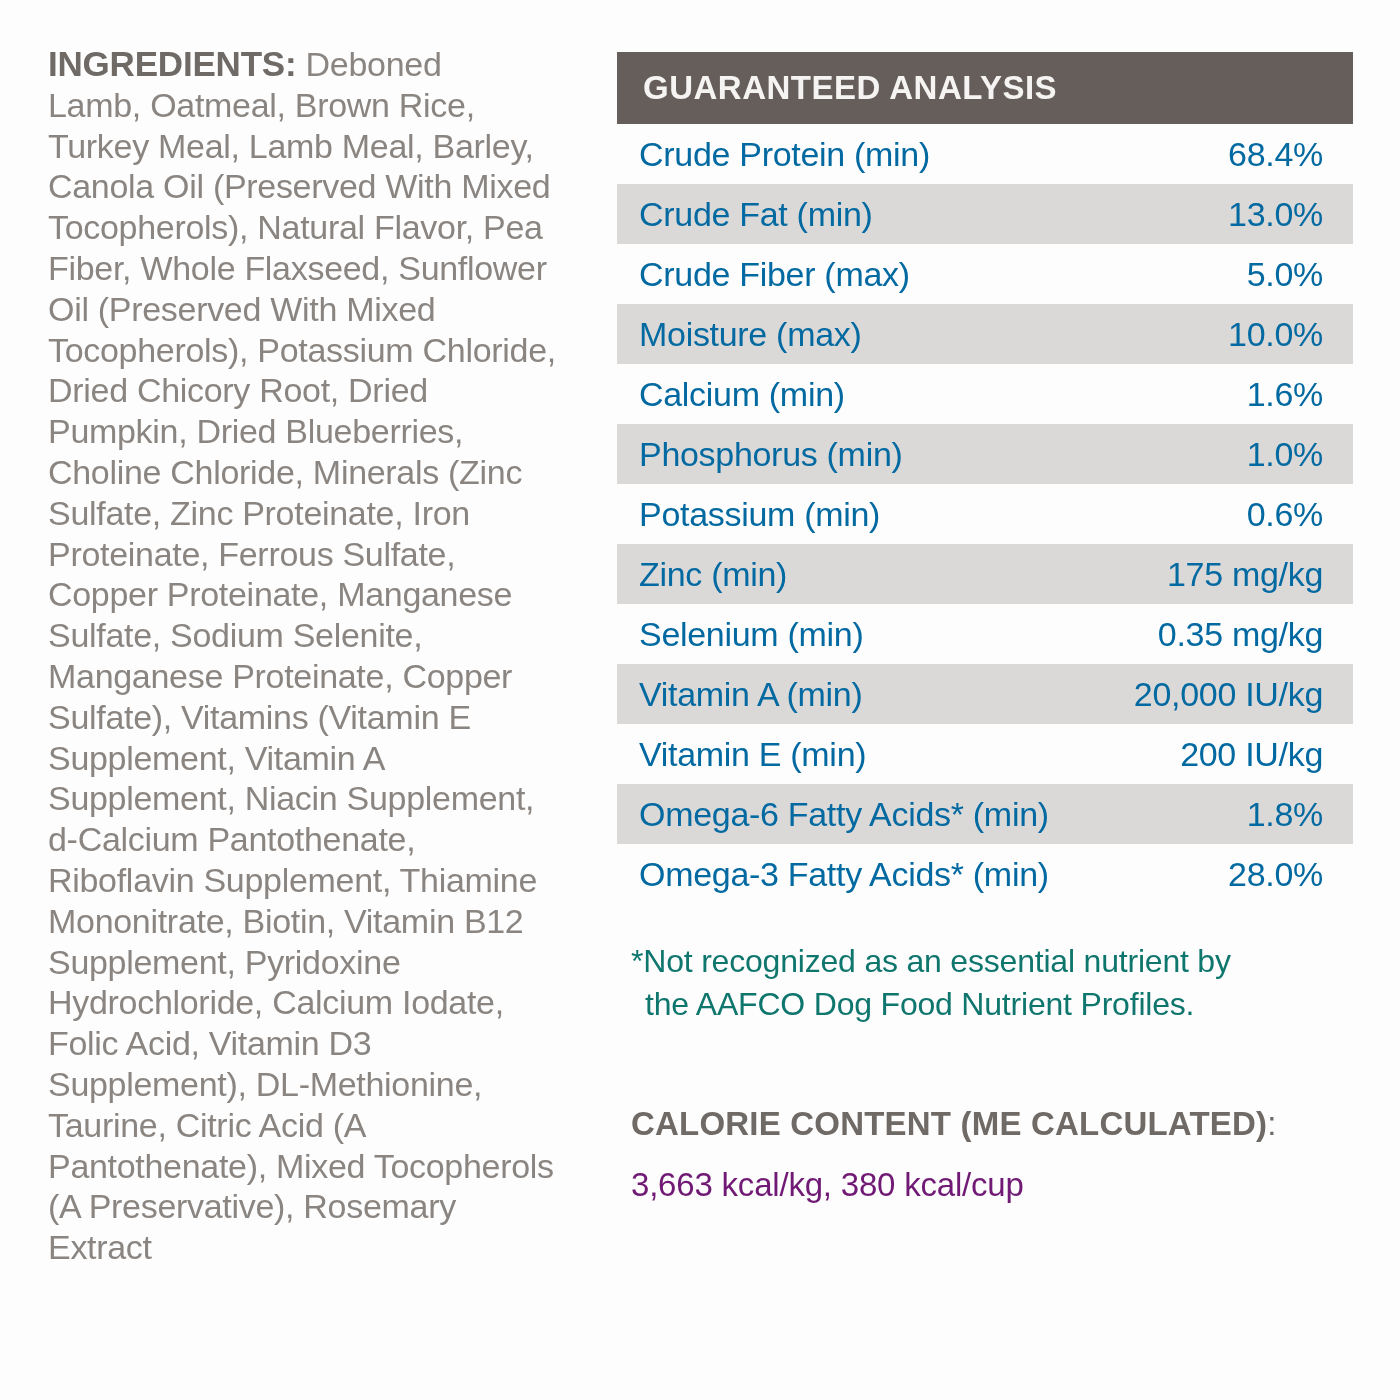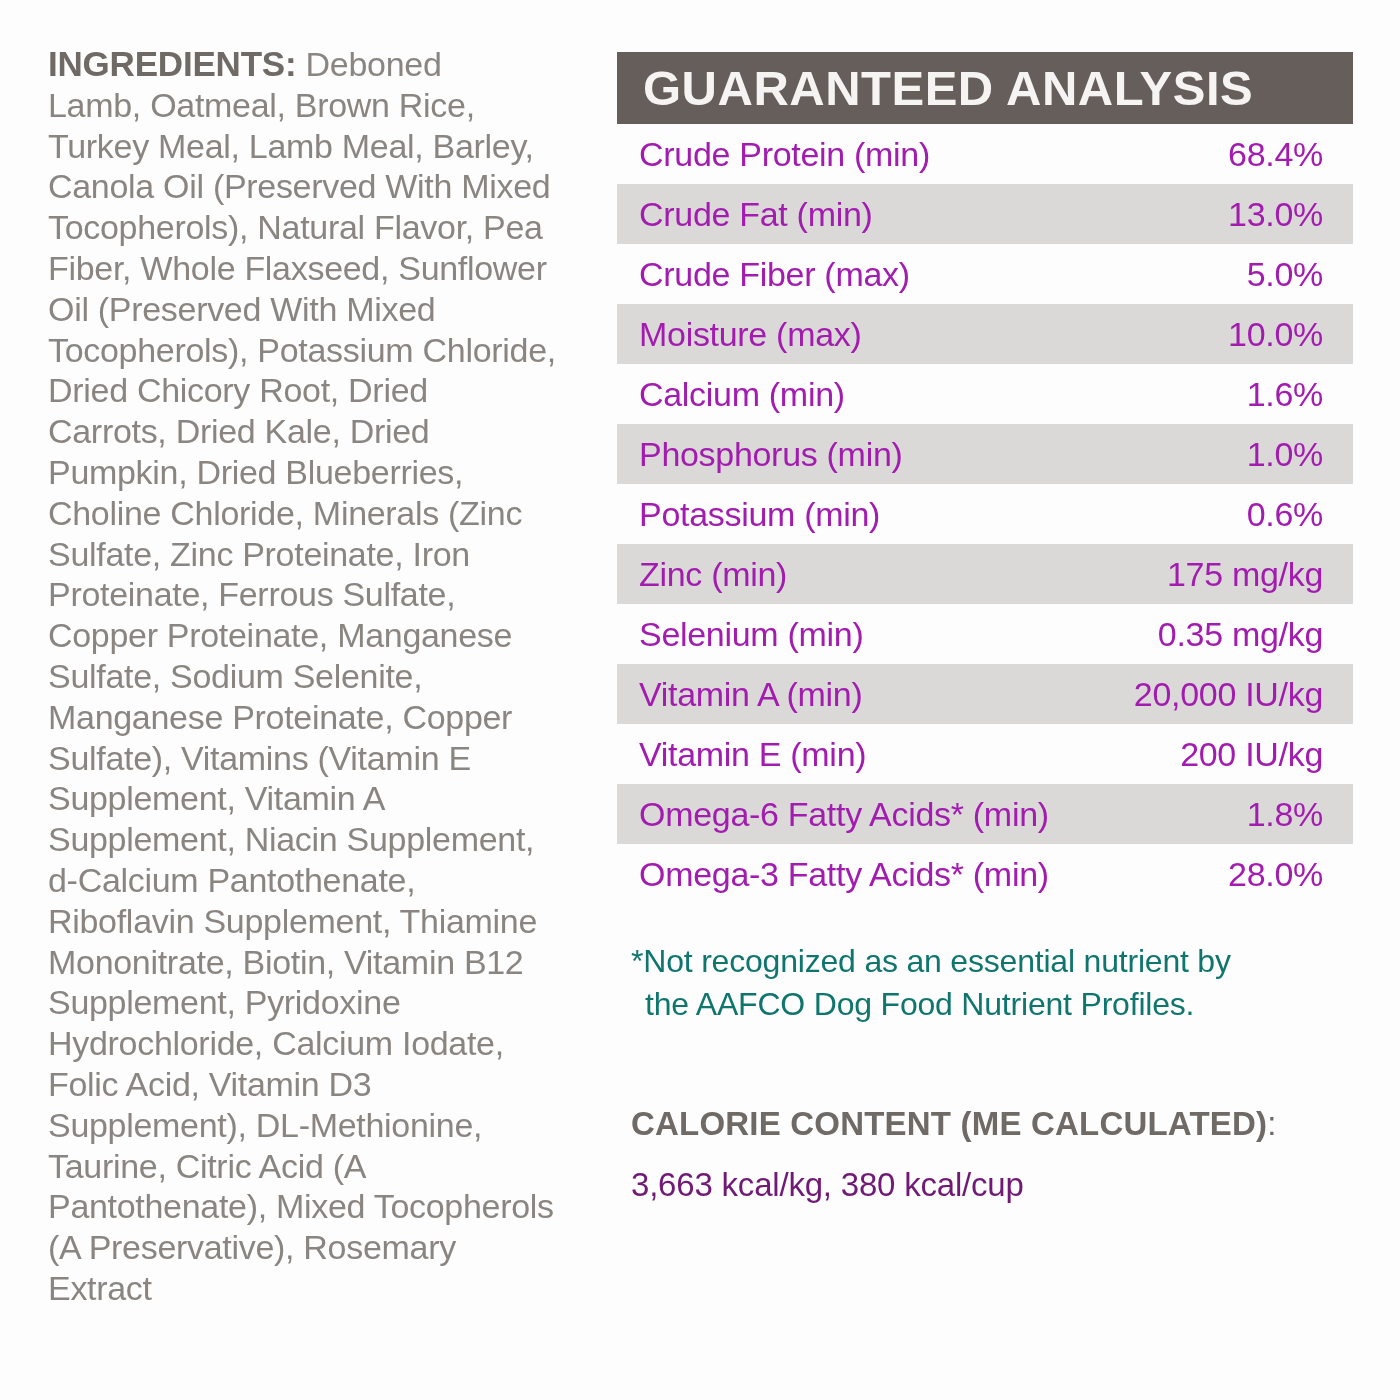--- a/index.html
+++ b/index.html
@@ -48,32 +48,32 @@
     height: 72px;
     background: #665e5a;
     display: flex;
     align-items: center;
     padding-left: 26px;
     box-sizing: border-box;
   }
   .ga-title {
     color: #f6f4f2;
     font-weight: bold;
-    font-size: 49px;
+    font-size: 33px;
     letter-spacing: 0.5px;
   }
   .ga-rows { width: 100%; }
   .ga-row {
     height: 60px;
     display: flex;
     align-items: center;
     justify-content: space-between;
     padding: 0 30px 0 22px;
     box-sizing: border-box;
-    color: #a21caf;
+    color: #0369a1;
     font-size: 34px;
     letter-spacing: -0.3px;
     text-align: right;
   }
   .ga-row:nth-of-type(even) {
     background: #dbd9d8;
   }
   .ga-label { white-space: nowrap; }
   .ga-value { white-space: nowrap; }
 
@@ -139,21 +139,20 @@
         <div class="ing-line">Tocopherols), Natural Flavor, Pea</div>
 
         <div class="ing-line">Fiber, Whole Flaxseed, Sunflower</div>
 
         <div class="ing-line">Oil (Preserved With Mixed</div>
 
         <div class="ing-line">Tocopherols), Potassium Chloride,</div>
 
         <div class="ing-line">Dried Chicory Root, Dried</div>
 
-        <div class="ing-line">Carrots, Dried Kale, Dried</div>
 
         <div class="ing-line">Pumpkin, Dried Blueberries,</div>
 
         <div class="ing-line">Choline Chloride, Minerals (Zinc</div>
 
         <div class="ing-line">Sulfate, Zinc Proteinate, Iron</div>
 
         <div class="ing-line">Proteinate, Ferrous Sulfate,</div>
 
         <div class="ing-line">Copper Proteinate, Manganese</div>

